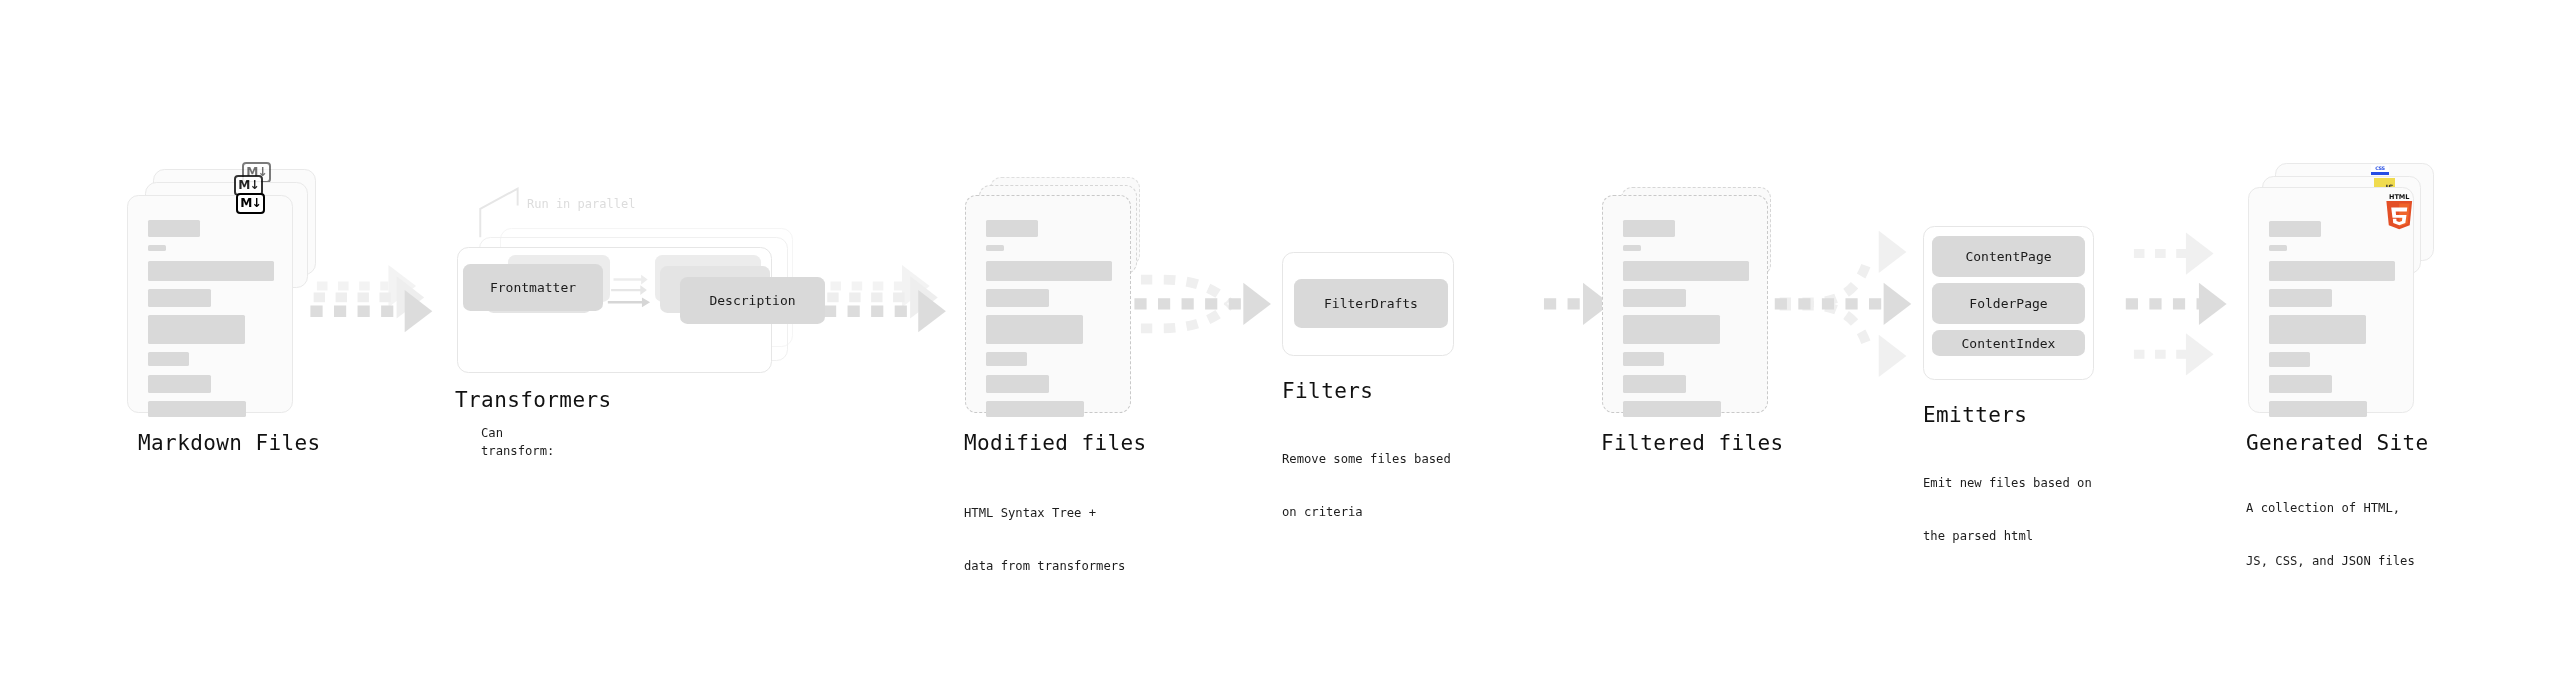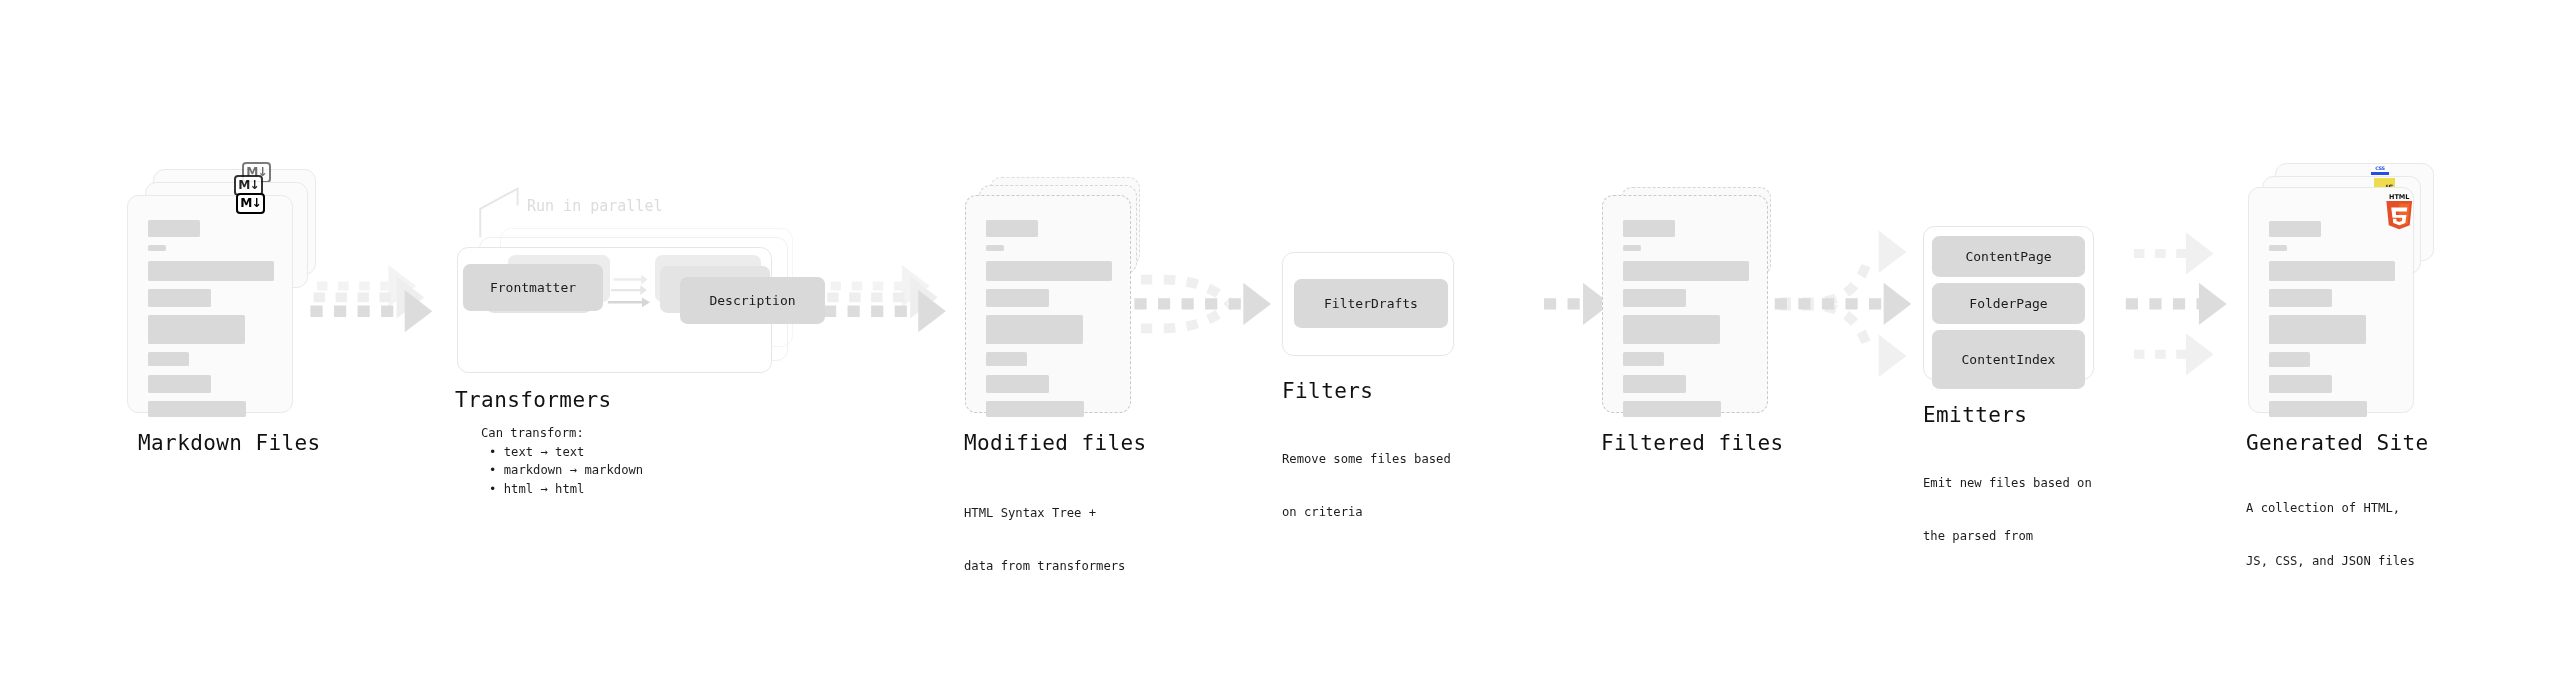--- a/index.html
+++ b/index.html
@@ -108,21 +108,21 @@
     display:flex;align-items:center;justify-content:center;
     font-size:13px;color:#1b1b1b;
     box-sizing:border-box;
     white-space:nowrap;
   }
   .chip.g1{background:#ececec;color:transparent;}
   .chip.g2{background:#e4e4e4;color:transparent;}
 
   .parallel-label{
     position:absolute;
-    font-size:15px;
+    font-size:12px;
     color:#dcdcdc;
     white-space:nowrap;
   }
 
   svg.overlay{position:absolute;left:0;top:0;width:2576px;height:681px;pointer-events:none;}
 </style>
 </head>
 <body>
 
 <svg class="overlay" xmlns="http://www.w3.org/2000/svg" viewBox="0 0 3170 838" width="2576" height="681">
@@ -264,25 +264,20 @@
     <g stroke="#d6d6d6" stroke-width="3" fill="none">
       <line x1="748" y1="372" x2="796" y2="372"></line>
       <path d="M790,366 L800,372 L790,378 Z" fill="#d6d6d6" stroke="none"></path>
     </g>
   </svg>
 
   <div class="title" style="left:455px;top:388px;">Transformers</div>
 
   <div class="bullets" style="left:481px;top:424px;">
     <div class="hd">Can transform:</div>
-    <ul>
-      <li>text → text</li>
-      <li>markdown → markdown</li>
-      <li>html → html</li>
-    </ul>
   </div>
 </div>
 
 <div class="stage">
   <div class="card dashed" style="left:990px;top:177px;width:150px;height:89px;border-color:#dedede;"></div>
   <div class="card dashed" style="left:979px;top:185px;width:158px;height:89px;border-color:#d6d6d6;"></div>
   <div class="card dashed" style="left:965px;top:195px;width:166px;height:218px;">
     <div class="lines">
       <div class="bar" style="width:52px;height:16.3px;"></div>
       <div class="bar" style="width:18.7px;height:6.5px;margin-bottom:9.8px;"></div>
@@ -325,25 +320,25 @@
       <div class="bar" style="width:78%;height:16.3px;"></div>
     </div>
   </div>
   <div class="title" style="left:1601px;top:431px;">Filtered files</div>
 </div>
 
 <div class="stage">
   <div class="pbox" style="left:1923px;top:226px;width:171px;height:154px;"></div>
   <div class="chip" style="left:1932px;top:236px;width:153px;height:41px;">ContentPage</div>
   <div class="chip" style="left:1932px;top:283px;width:153px;height:41px;">FolderPage</div>
-  <div class="chip" style="left:1932px;top:330px;width:153px;height:59px;">ContentIndex</div>
+  <div class="chip" style="left:1932px;top:330px;width:153px;height:26px;">ContentIndex</div>
   <div class="title" style="left:1923px;top:403px;">Emitters</div>
   <div class="caption" style="left:1923px;top:440px;">
     <div>Emit new files based on</div>
-    <div>the parsed from</div>
+    <div>the parsed html</div>
   </div>
 </div>
 
 <div class="stage">
   <div class="card" style="left:2275px;top:163px;width:159px;height:98px;"></div>
   <div class="css-badge" style="left:2371px;top:165px;">CSS</div>
 
   <div class="card" style="left:2262px;top:176px;width:159px;height:98px;"></div>
   <div class="js-badge" style="left:2374px;top:178px;">JS</div>
 

